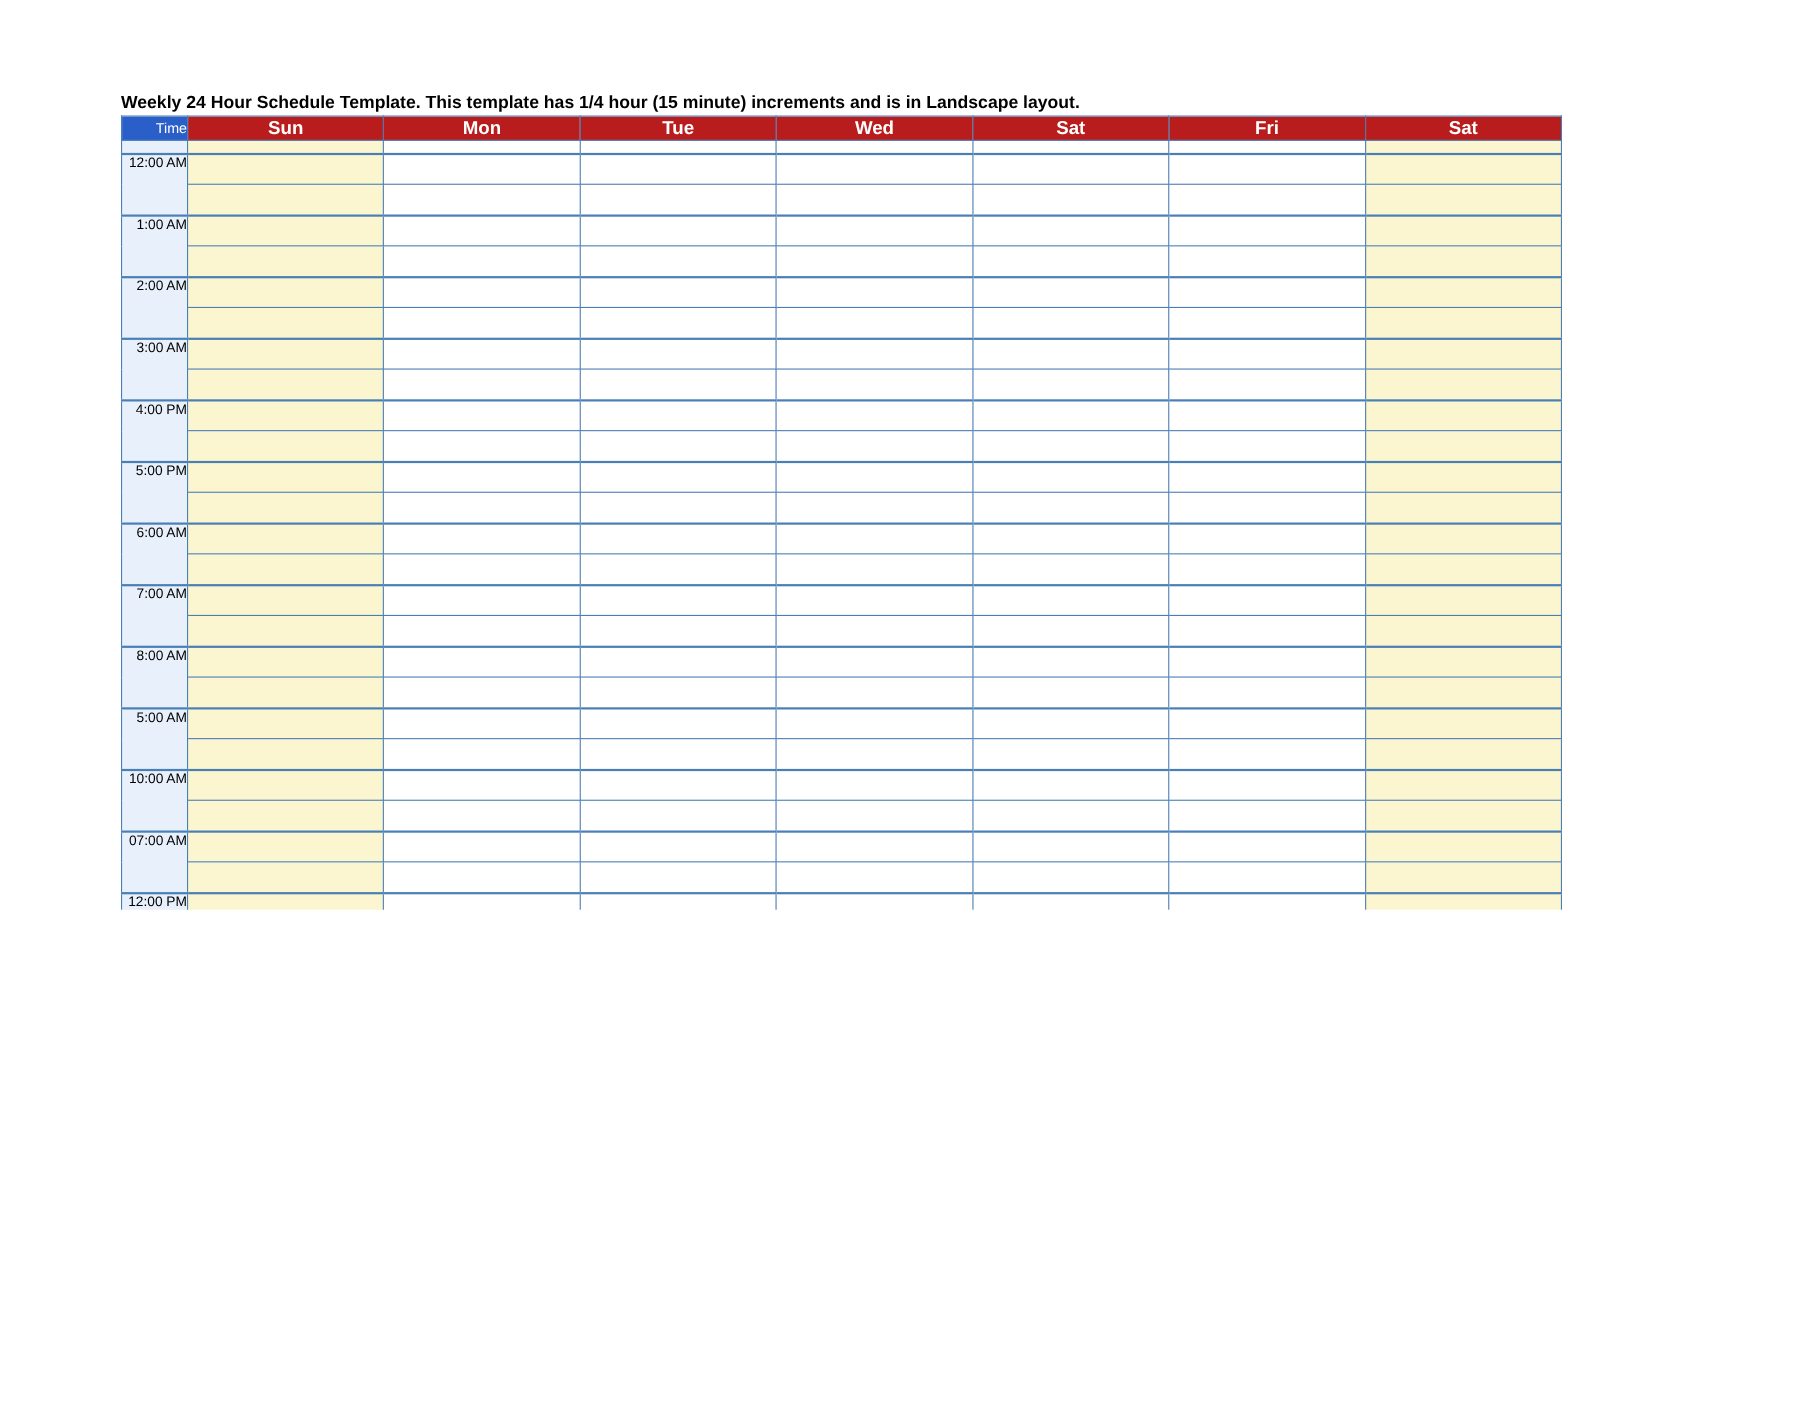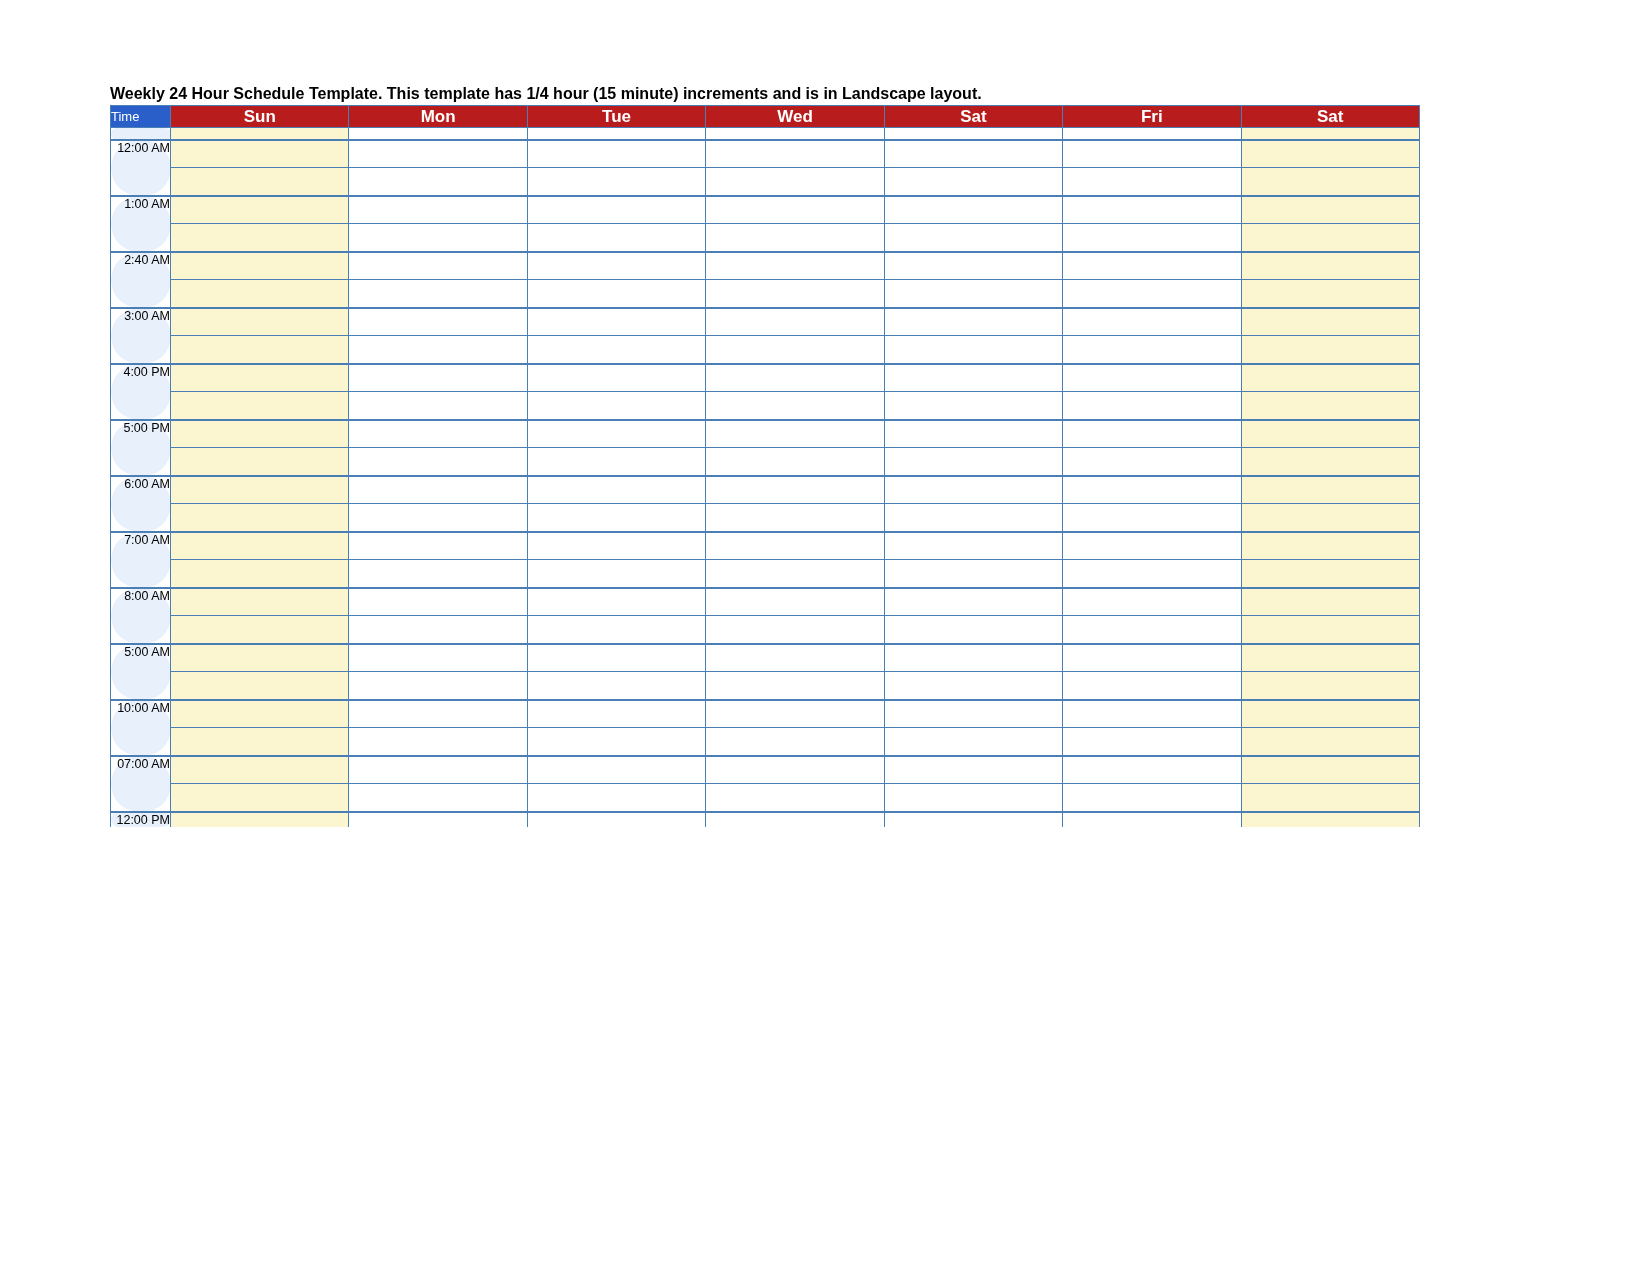--- a/index.html
+++ b/index.html
@@ -54,21 +54,21 @@
     padding: 0;
     box-sizing: border-box;
   }
   th.time-head {
     background: #2a5fc9;
     color: #fff;
     font-weight: normal;
     font-size: 13px;
     height: 22px;
     width: 60px;
-    text-align: left;
+    text-align: right;
     vertical-align: middle;
   }
   th.day-head {
     background: #b91c1c;
     color: #fff;
     font-weight: bold;
     font-size: 17px;
     text-align: center;
     vertical-align: middle;
     height: 22px;
@@ -89,21 +89,20 @@
     background: #e8f0fb;
   }
   td.timecol {
     background: #e8f0fb;
     color: #000;
     text-align: right;
     vertical-align: top;
     font-size: 12.5px;
     padding: 2px 4px 0 0;
     width: 60px;
-    border-radius: 28px;
   }
   td.slot {
     height: 28px;
     background: #fff;
   }
   td.sun, td.sat {
     background: #fbf6cf;
   }
   
   tr.subrow td.slot, tr.subrow td.sun, tr.subrow td.sat {
@@ -192,21 +191,21 @@
         <tr class="subrow">
           <td class="slot sun"></td>
           <td class="slot"></td>
           <td class="slot"></td>
           <td class="slot"></td>
           <td class="slot"></td>
           <td class="slot"></td>
           <td class="slot sat"></td>
         </tr>
         <tr class="mainrow">
-          <td class="timecol" rowspan="2">2:40 AM</td>
+          <td class="timecol" rowspan="2">2:00 AM</td>
           <td class="slot sun"></td>
           <td class="slot"></td>
           <td class="slot"></td>
           <td class="slot"></td>
           <td class="slot"></td>
           <td class="slot"></td>
           <td class="slot sat"></td>
         </tr>
         <tr class="subrow">
           <td class="slot sun"></td>

